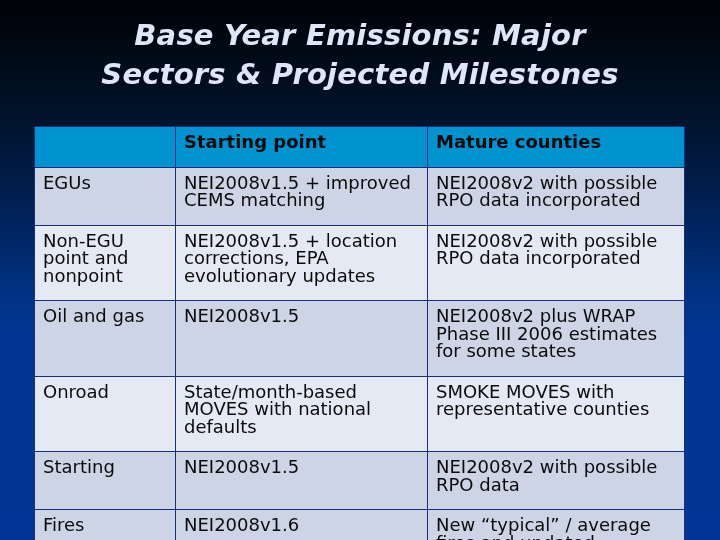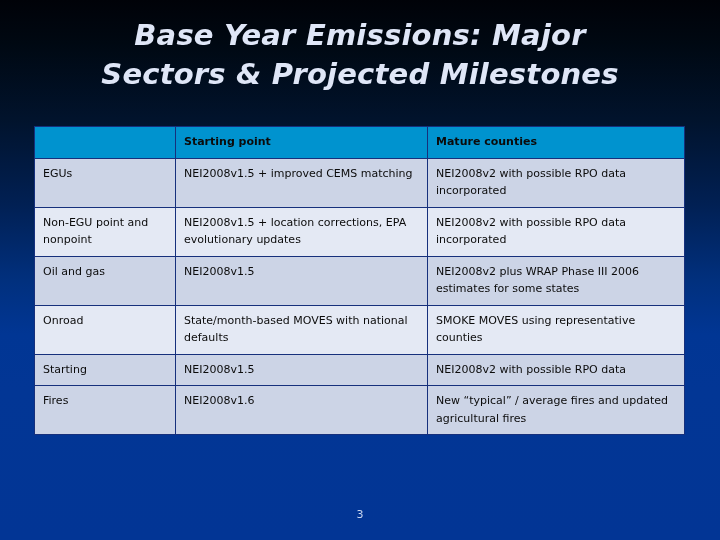--- a/index.html
+++ b/index.html
@@ -65,22 +65,22 @@
     font-family: "DejaVu Sans", sans-serif;
   }
   table.matrix col.c1 { width: 141px; }
   table.matrix col.c2 { width: 252px; }
   table.matrix col.c3 { width: 257px; }
 
   table.matrix th,
   table.matrix td {
     border: 1px solid #16307c;
     vertical-align: top;
-    padding: 6px 8px 7px 8px;
-    font-size: 11px;
+    padding: 6px 8px 16px 8px;
+    font-size: 18px;
     line-height: 17.5px;
     color: #0b0b0b;
   }
 
   thead th {
     background: #0093cf;
     color: #ffffff;
     font-weight: bold;
     font-size: 12.5px;
     height: 14px;
@@ -145,21 +145,21 @@
           <td>NEI2008v2 with possible RPO data incorporated</td>
         </tr>
         <tr class="shade-a">
           <td class="label-cell">Oil and gas</td>
           <td>NEI2008v1.5</td>
           <td>NEI2008v2 plus WRAP Phase III 2006 estimates for some states</td>
         </tr>
         <tr class="shade-b">
           <td class="label-cell">Onroad</td>
           <td>State/month-based MOVES with national defaults</td>
-          <td>SMOKE MOVES using representative counties</td>
+          <td>SMOKE MOVES with representative counties</td>
         </tr>
         <tr class="shade-a">
           <td class="label-cell">Starting</td>
           <td>NEI2008v1.5</td>
           <td>NEI2008v2 with possible RPO data</td>
         </tr>
         <tr class="shade-a">
           <td class="label-cell">Fires</td>
           <td>NEI2008v1.6</td>
           <td>New “typical” / average fires and updated agricultural fires</td>

